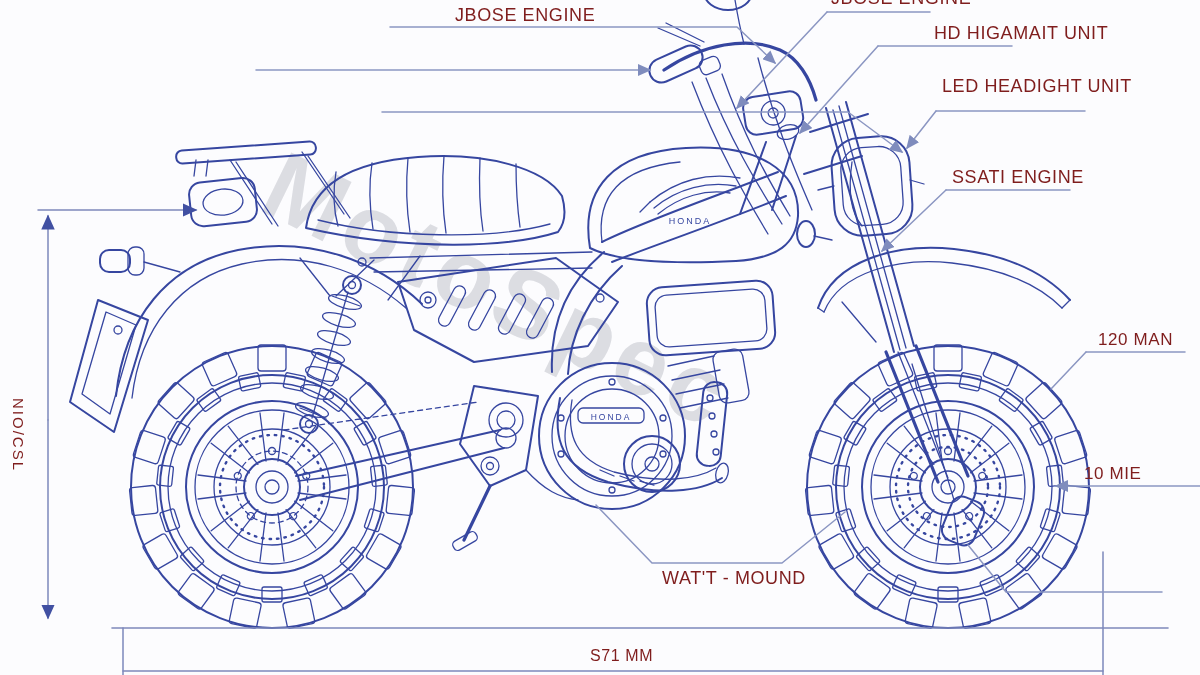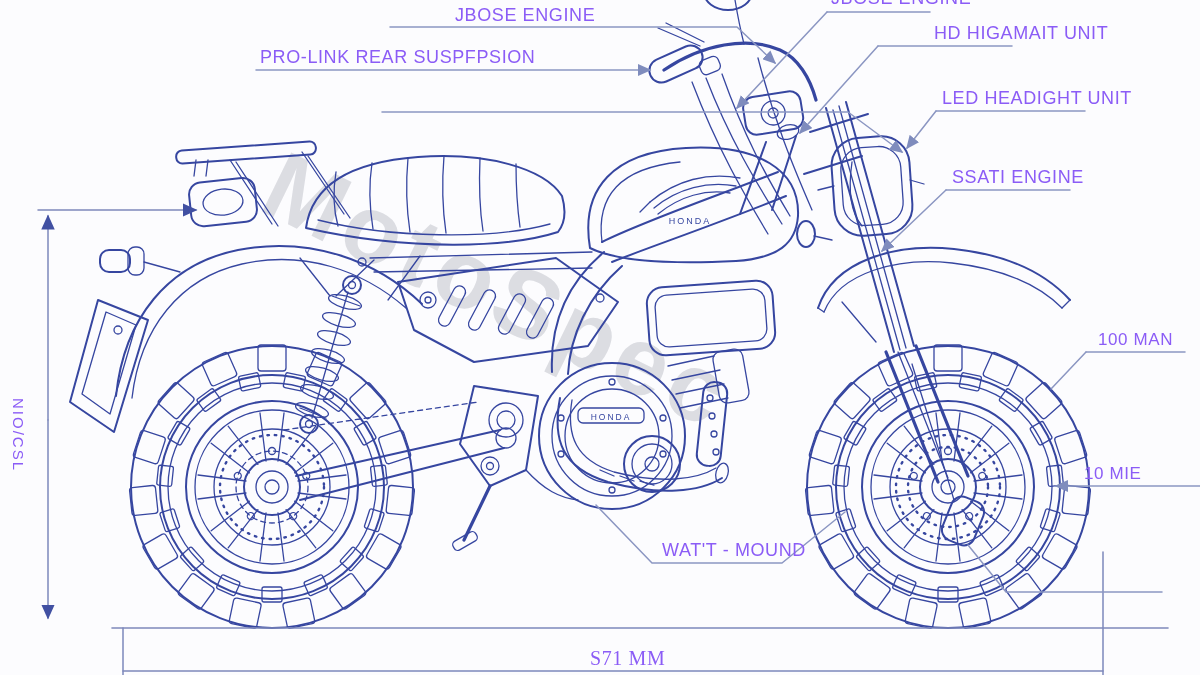--- a/index.html
+++ b/index.html
@@ -8,23 +8,23 @@
   #art{position:absolute;inset:0;}
   #art *{fill:none;stroke:#3646a0;stroke-width:2;stroke-linecap:round;stroke-linejoin:round;}
   #art .t{stroke-width:1.3;}
   #art .w3{stroke-width:3.2;}
   #art .dots{stroke-width:2.4;stroke-dasharray:1.5 6;}
   #art .dash{stroke-width:1.3;stroke-dasharray:5 4;}
   #art g.lead *{stroke:#8b96c2;stroke-width:1.5;}
   #art g.dim *{stroke:#7d88bb;stroke-width:1.5;}
   #art g.ground *{stroke:#7d88bb;stroke-width:1.6;}
   #art text{stroke:none;fill:#3646a0;font-family:"Liberation Sans",sans-serif;letter-spacing:2px;}
-  .lbl{position:absolute;font-size:18px;color:#8b5cf6;letter-spacing:.6px;white-space:nowrap;}
+  .lbl{position:absolute;font-size:18px;color:#7f1d1d;letter-spacing:.6px;white-space:nowrap;}
   .lbl.sm{font-size:17px;}
-  .lbl.xs{font-size:20px;font-family:Liberation Serif, serif;}
+  .lbl.xs{font-size:16px;}
   .lbl.vert{writing-mode:vertical-rl;font-size:15px;letter-spacing:2px;}
   .wm{position:absolute;left:295px;top:130px;font-weight:700;font-size:96px;
       color:rgba(146,149,162,.30);transform:rotate(26deg);transform-origin:0 0;
       letter-spacing:6px;user-select:none;}
 </style>
 </head>
 <body>
 
 <div class="stage">
 
@@ -327,22 +327,21 @@
       <line x1="1086" y1="352" x2="1051" y2="389"></line>
       <line x1="1200" y1="486" x2="1056" y2="486" marker-end="url(#ma)"></line>
       <path d="M596,505L652,563H782L845,512"></path>
       <path d="M968,545L1006,592H1162"></path>
     </g>
   </svg>
 
   <div class="lbl" style="left:455px;top:5px">JBOSE ENGINE</div>
   <div class="lbl" style="left:831px;top:-12px">JBOSE ENGINE</div>
   <div class="lbl" style="left:934px;top:23px">HD HIGAMAIT UNIT</div>
-  <div class="lbl" style="left:260px;top:47px">PRO-LINK REAR SUSPFPSION</div>
-  <div class="lbl" style="left:942px;top:88px">LED HEADIGHT UNIT</div>
+  <div class="lbl" style="left:942px;top:76px">LED HEADIGHT UNIT</div>
   <div class="lbl" style="left:952px;top:167px">SSATI ENGINE</div>
-  <div class="lbl sm" style="left:1098px;top:330px">100 MAN</div>
+  <div class="lbl sm" style="left:1098px;top:330px">120 MAN</div>
   <div class="lbl sm" style="left:1084px;top:464px">10 MIE</div>
-  <div class="lbl" style="left:662px;top:540px">WAT'T - MOUND</div>
+  <div class="lbl" style="left:662px;top:568px">WAT'T - MOUND</div>
   <div class="lbl xs" style="left:590px;top:647px">S71 MM</div>
   <div class="lbl vert" style="left:10px;top:398px">NIO/CSL</div>
 
 </div>
 
 </body></html>

